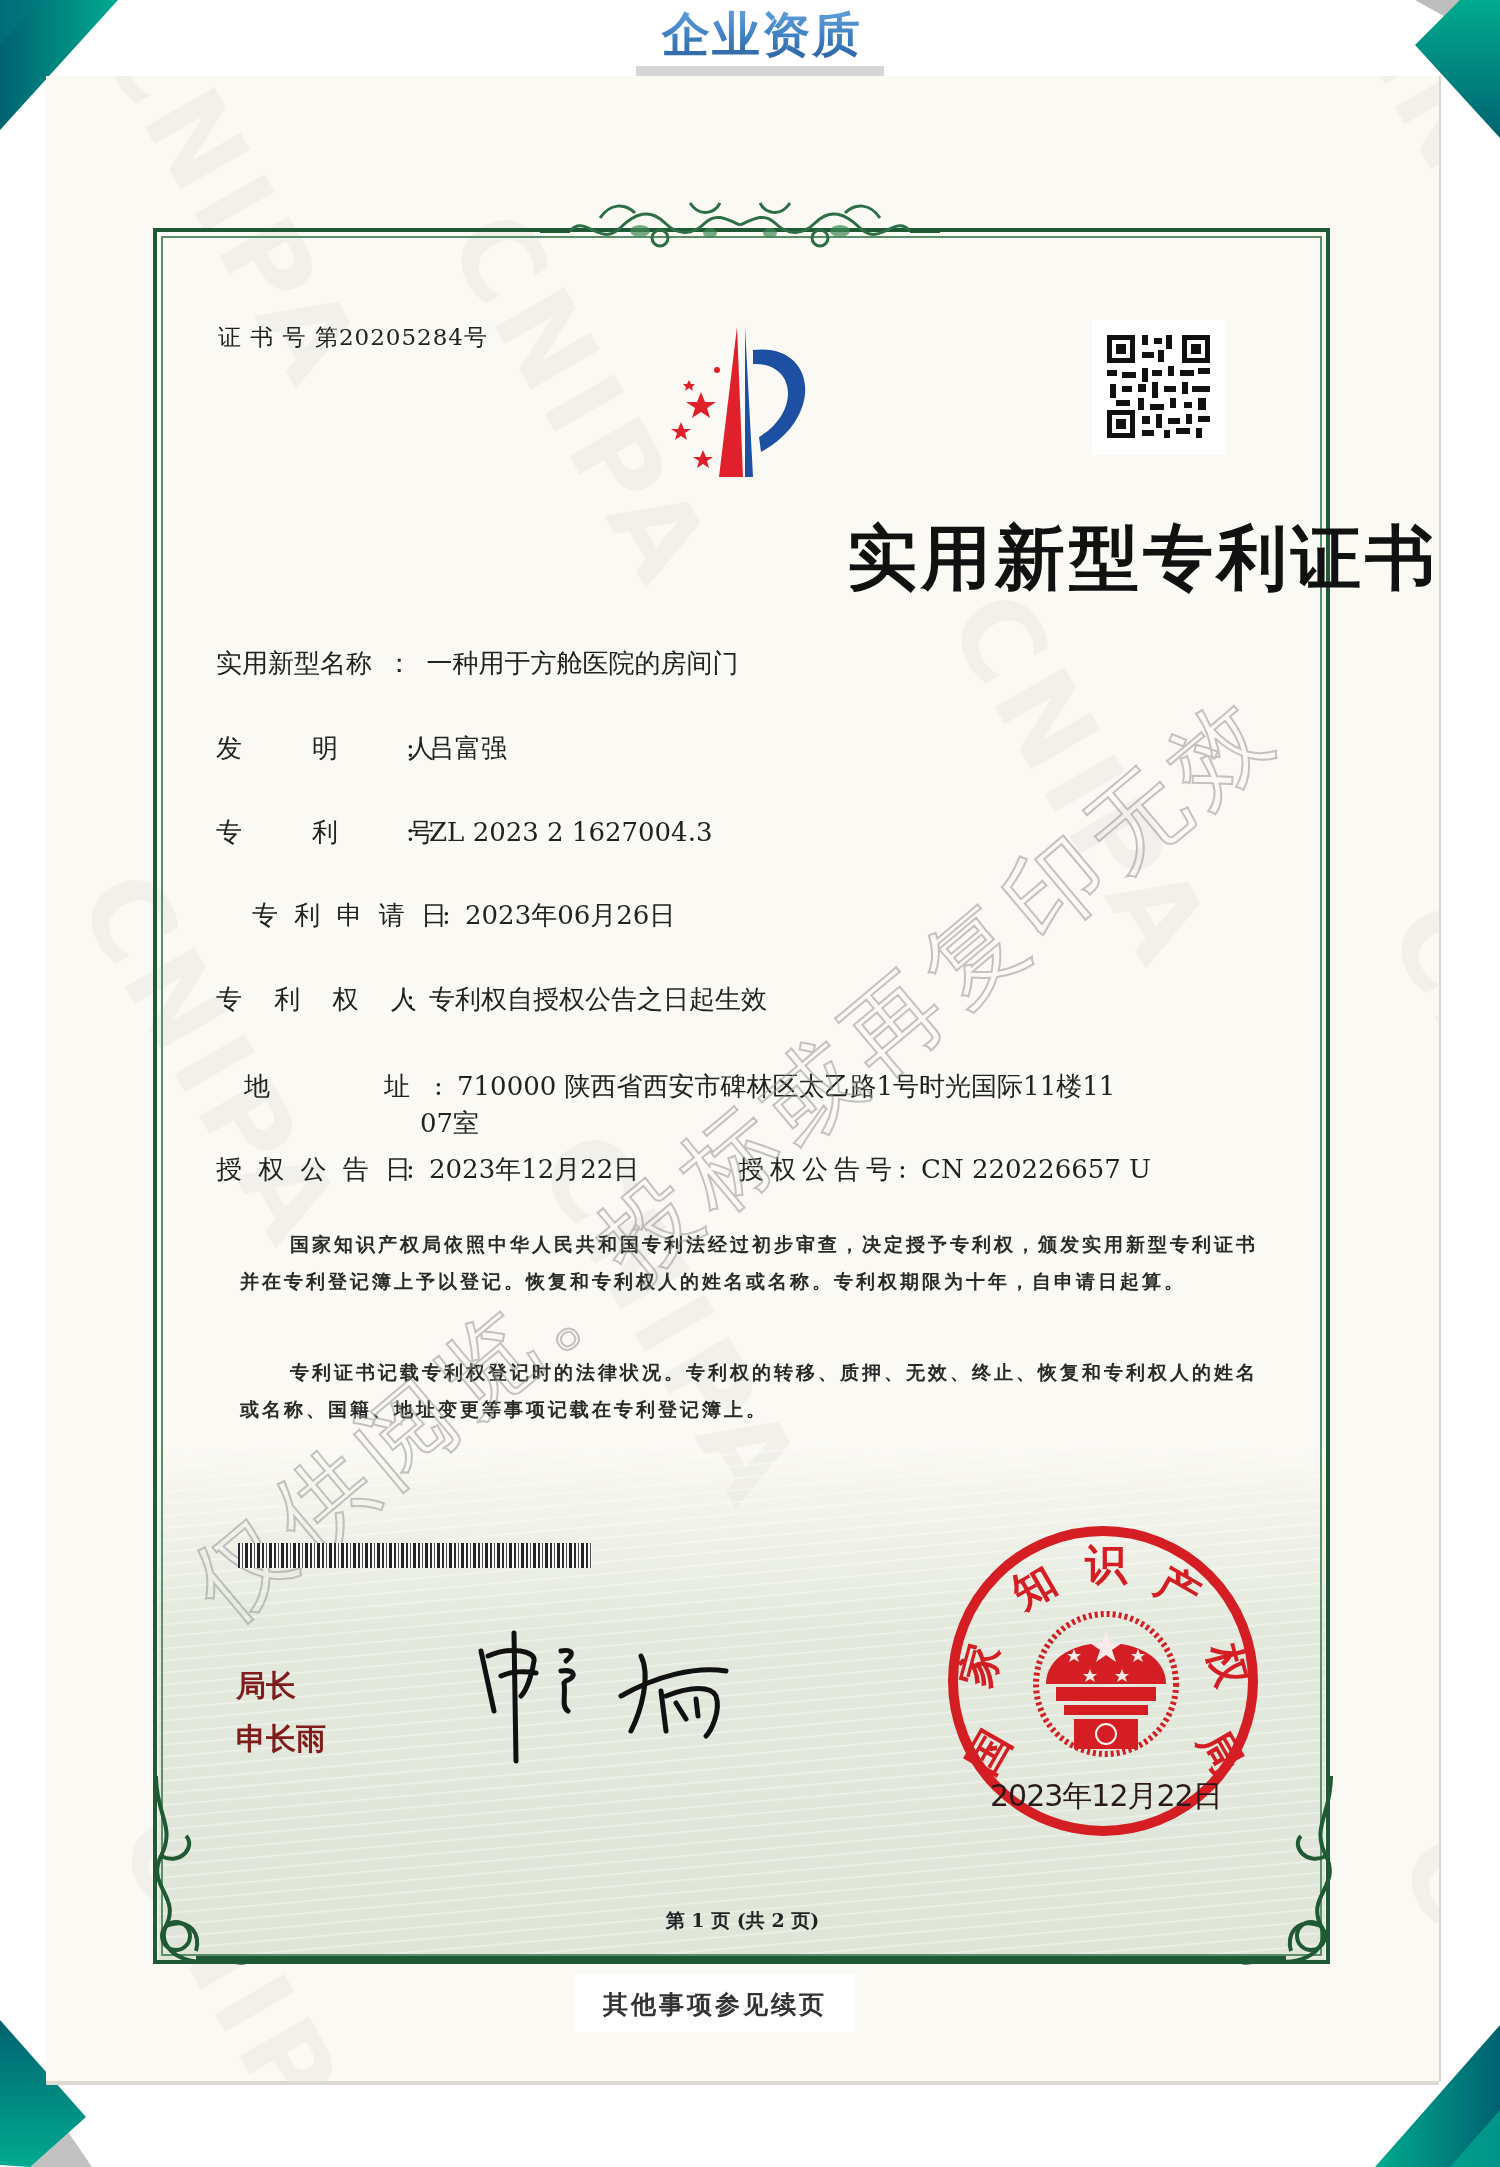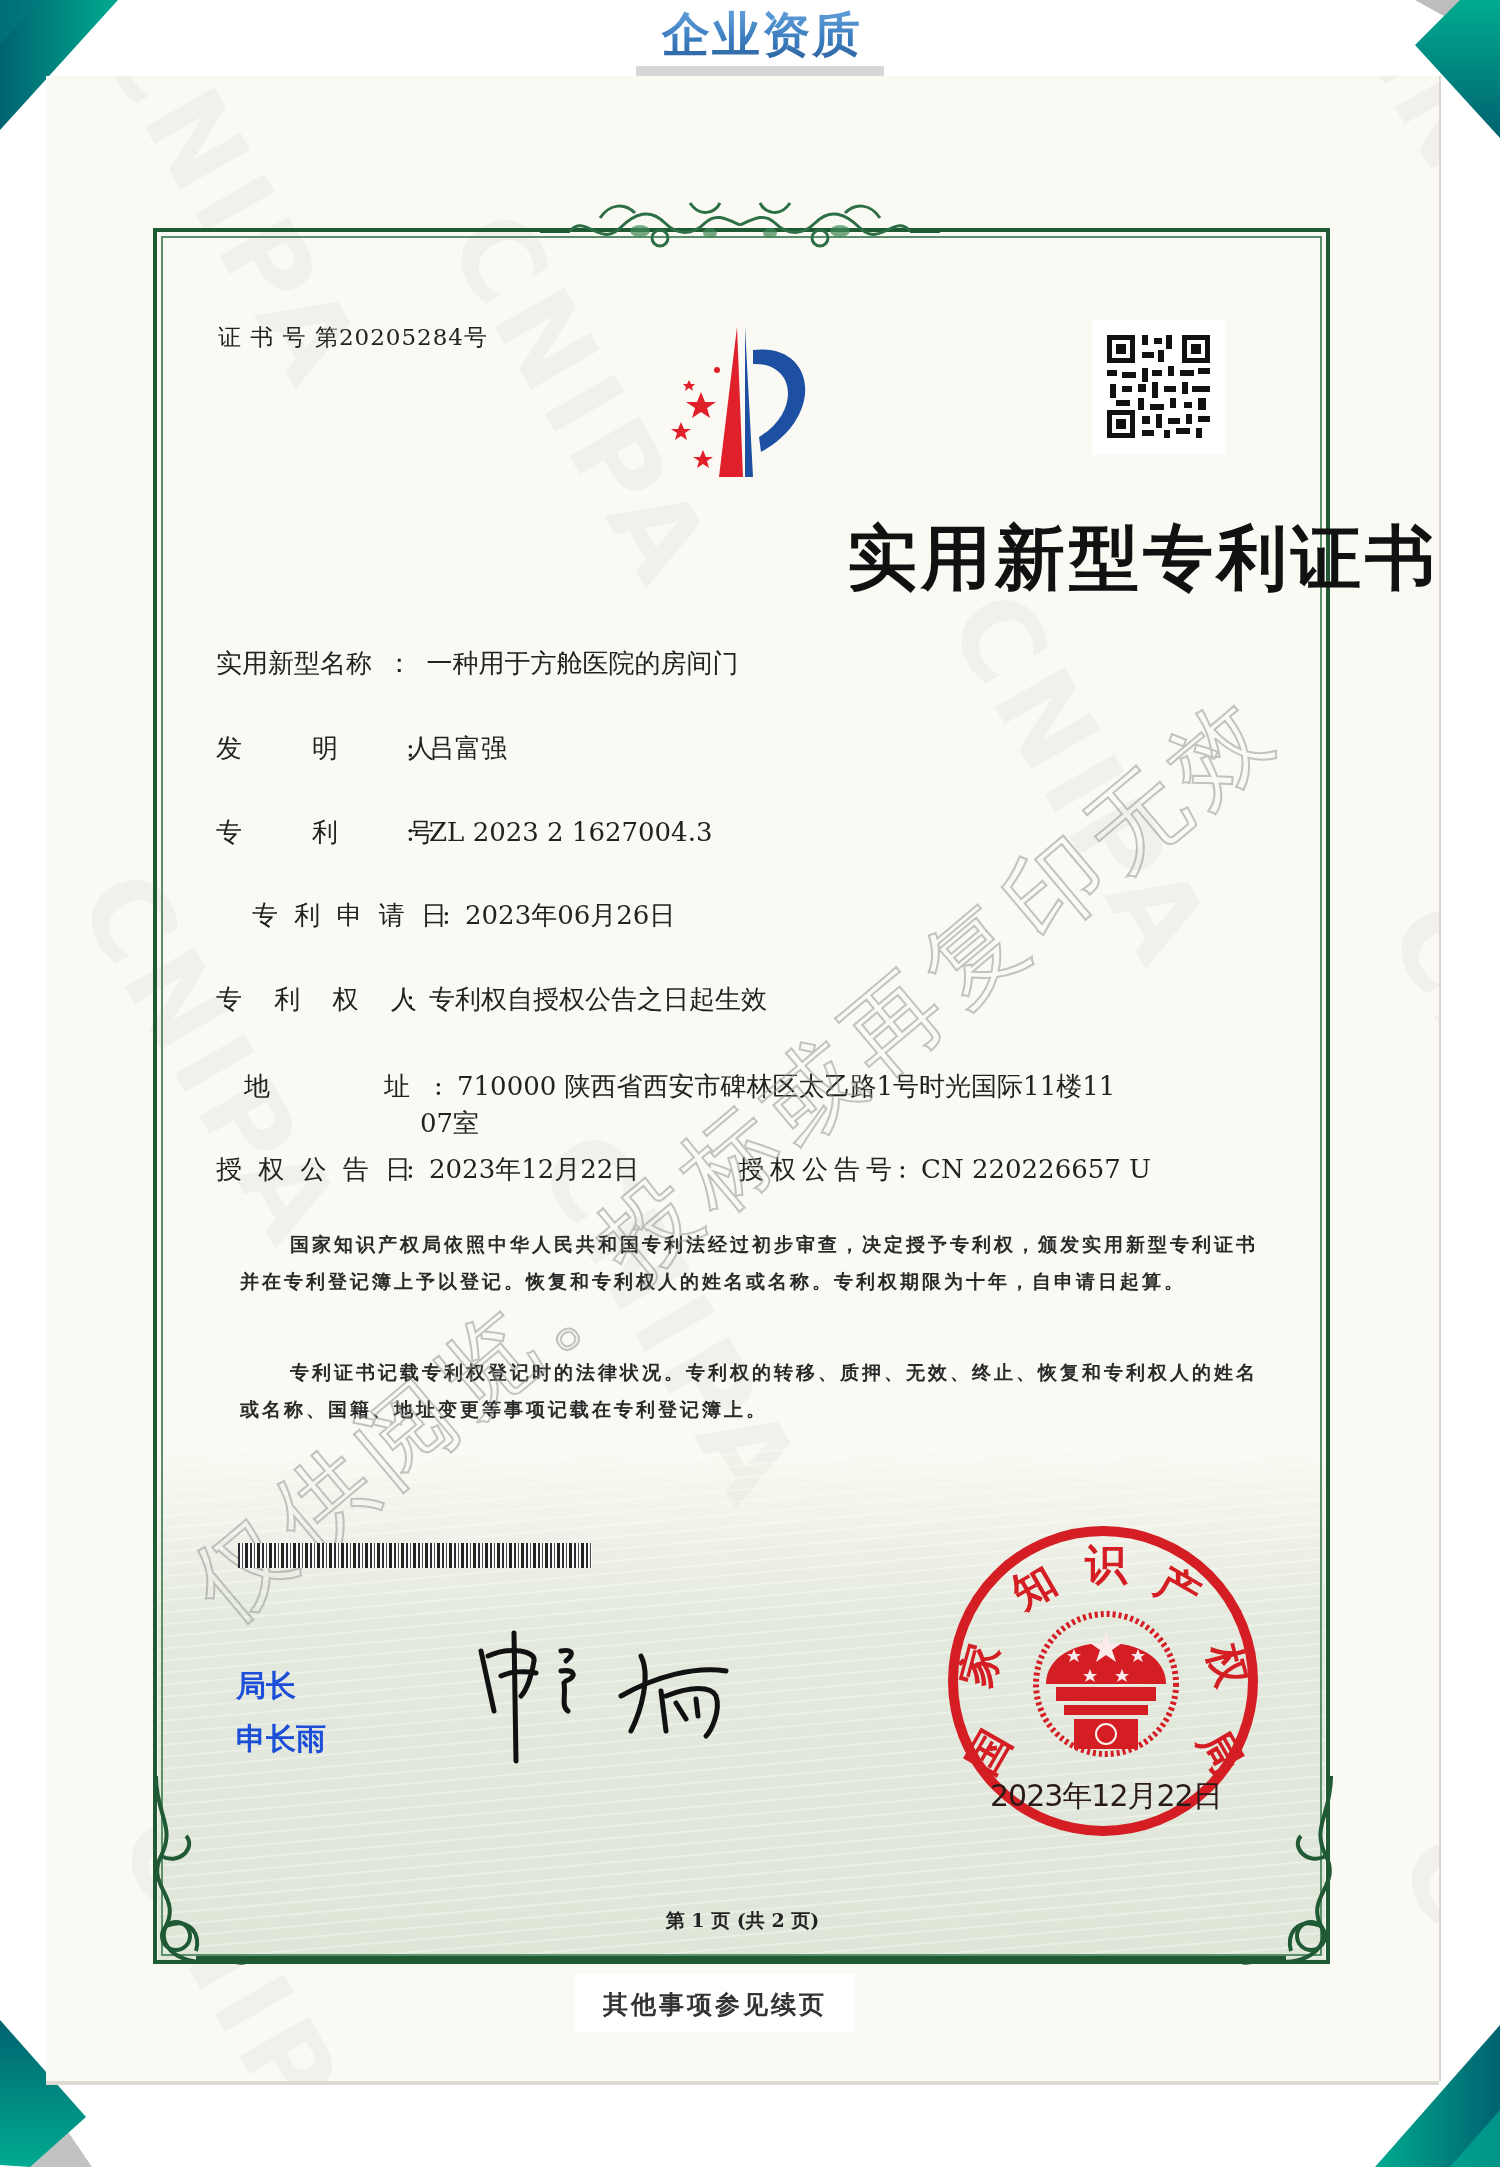--- a/index.html
+++ b/index.html
@@ -79,21 +79,21 @@
     position:absolute; left:240px; width:1020px; font-size:19px; line-height:37px;
     color:#2a2a2a; letter-spacing:3px; text-indent:50px; font-weight:bold;
   }
 
   .barcode {
     position:absolute; left:238px; top:1543px; width:354px; height:25px;
     background:repeating-linear-gradient(90deg,#2b2b33 0px,#2b2b33 2px,#fbf9f3 2px,#fbf9f3 4px,#4a4a55 4px,#4a4a55 5px,#fbf9f3 5px,#fbf9f3 7px,#222 7px,#222 10px,#fbf9f3 10px,#fbf9f3 12px);
   }
   .director {
     position:absolute; left:236px; font-family:Liberation Sans, sans-serif;
-    font-size:30px; color:#1d4ed8; font-weight:bold;
+    font-size:30px; color:#7f1d1d; font-weight:bold;
   }
   .page-label {
     position:absolute; left:0; width:1393px; top:1832px; text-align:center; font-size:19px; color:#222; font-weight:bold;
   }
   .cont-box {
     position:absolute; left:529px; top:1898px; width:280px; height:58px; background:#ffffff;
   }
   .cont-text {
     position:absolute; left:529px; top:1912px; width:280px; text-align:center; font-size:25px; color:#333; letter-spacing:3px; font-weight:bold;
   }

